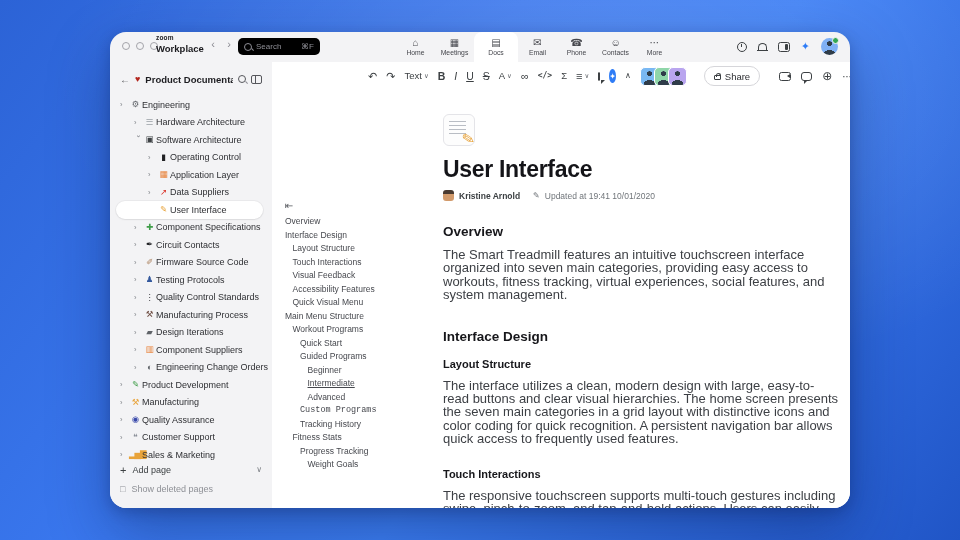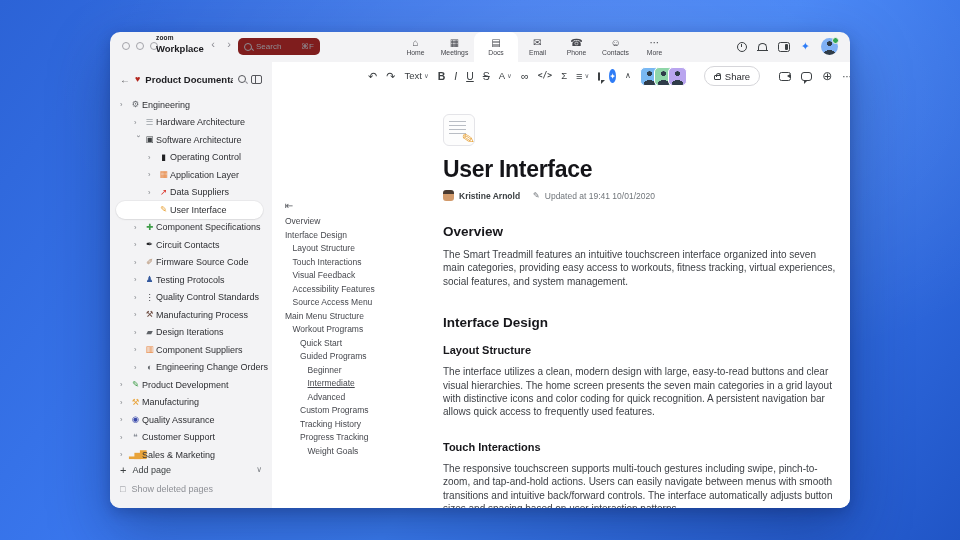--- a/index.html
+++ b/index.html
@@ -1,30 +1,30 @@
 <!DOCTYPE html>
 <html><head>
 <meta charset="utf-8">
 <style>
   html,body{margin:0;padding:0;width:960px;height:540px;overflow:hidden;
     font-family:"Liberation Sans","DejaVu Sans",sans-serif;}
   body{background:
     radial-gradient(900px 500px at 62% 16%, rgba(255,255,255,.16), rgba(255,255,255,0) 60%),
     linear-gradient(128deg,#2c63d6 0%,#3a78ef 38%,#3d80f6 58%,#2b64d8 85%,#2055c6 100%);}
   .window{position:absolute;left:110px;top:32px;width:740px;height:476px;background:#f3f3f5;
-    border-radius:10px;box-shadow:0 24px 60px rgba(8,25,80,.38),0 4px 14px rgba(8,25,80,.25);overflow:hidden;}
+    border-radius:16px;box-shadow:0 24px 60px rgba(8,25,80,.38),0 4px 14px rgba(8,25,80,.25);overflow:hidden;}
   
   .titlebar{position:absolute;left:0;top:0;right:0;height:30px;}
   .tl-group{position:absolute;left:12px;top:10px;display:flex;gap:6px;}
   .tl{width:8px;height:8px;border-radius:50%;border:1.4px solid #a3a3a9;box-sizing:border-box;}
   .brand{position:absolute;left:46px;top:3px;line-height:1;color:#1a1a1e;}
   .brand .b1{font-size:6.5px;font-weight:700;letter-spacing:.2px;}
   .brand .b2{font-size:9.5px;font-weight:700;margin-top:2px;}
   .nav-chev{position:absolute;top:6px;font-size:11px;color:#8a8a92;width:14px;text-align:center;cursor:default;}
-  .search-pill{position:absolute;left:128px;top:6px;width:82px;height:17px;background:#7f1d1d;border-radius:5px;
+  .search-pill{position:absolute;left:128px;top:6px;width:82px;height:17px;background:#000000;border-radius:5px;
     display:flex;align-items:center;padding:0 6px;gap:4px;font-size:8px;color:#8e8e95;box-sizing:border-box;}
   .search-pill .sp-ph{flex:1;}
   .i-search{width:6px;height:6px;border:1.2px solid #8e8e95;border-radius:50%;position:relative;flex:none;}
   .i-search::after{content:"";position:absolute;width:3px;height:1.2px;background:#8e8e95;
     transform:rotate(45deg);right:-2.5px;bottom:-1px;}
   .tabs{position:absolute;left:286px;top:0;height:30px;display:flex;align-items:flex-end;}
   .tab{width:39px;height:30px;display:flex;flex-direction:column;align-items:center;justify-content:center;
     gap:1px;color:#45464c;}
   .tab .tab-ic{font-size:10px;line-height:10px;}
   .tab .tab-lb{font-size:6.8px;}
@@ -107,21 +107,21 @@
   h1.doc-title{margin:10px 0 0;font-size:23px;letter-spacing:-.3px;color:#141418;}
   .byline{display:flex;align-items:center;gap:5px;margin-top:7px;font-size:8.5px;color:#70757a;}
   .byline .b-av{width:11px;height:11px;border-radius:3px;
     background:linear-gradient(180deg,#4a3a30 0 35%,#d29a6b 35%);}
   .byline .b-name{font-weight:700;color:#3c4043;}
   .byline .b-edit{font-size:8px;margin-left:8px;}
   .docsec h2{font-size:13.5px;margin:27px 0 0;color:#17171b;}
   .docsec h2:first-child{margin-top:23px;}
   .docsec h3{margin:22px 0 0;font-size:11px;color:#17171b;}
   .docsec h2 + h3{margin-top:14px;}
-  .docsec p{margin:9px 0 0;font-size:10px;line-height:13.4px;color:#3c3f44;}
+  .docsec p{margin:9px 0 0;font-size:13px;line-height:13.4px;color:#3c3f44;}
 </style>
 </head>
 <body>
 
 <div class="window">
 
   <div class="titlebar">
     <div class="tl-group">
       <span class="tl"></span>
       <span class="tl"></span>
@@ -357,30 +357,31 @@
 
     <div class="outline">
       <div class="o-collapse">⇤</div>
       <div class="o-list">
           <div class="o-item" style="padding-left: 0px;">Overview</div>
           <div class="o-item" style="padding-left: 0px;">Interface Design</div>
           <div class="o-item" style="padding-left: 7.5px;">Layout Structure</div>
           <div class="o-item" style="padding-left: 7.5px;">Touch Interactions</div>
           <div class="o-item" style="padding-left: 7.5px;">Visual Feedback</div>
           <div class="o-item" style="padding-left: 7.5px;">Accessibility Features</div>
-          <div class="o-item" style="padding-left: 7.5px;">Source Access Menu</div>
+          <div class="o-item" style="padding-left: 7.5px;">Quick Visual Menu</div>
           <div class="o-item" style="padding-left: 0px;">Main Menu Structure</div>
           <div class="o-item" style="padding-left: 7.5px;">Workout Programs</div>
           <div class="o-item" style="padding-left: 15px;">Quick Start</div>
           <div class="o-item" style="padding-left: 15px;">Guided Programs</div>
           <div class="o-item" style="padding-left: 22.5px;">Beginner</div>
           <div class="o-item" style="padding-left: 22.5px; text-decoration: underline;">Intermediate</div>
           <div class="o-item" style="padding-left: 22.5px;">Advanced</div>
-          <div class="o-item" style="padding-left: 15px;">Custom Programs</div>
+          <div class="o-item" style="padding-left: 15px; font-family: Liberation Mono, monospace;">Custom Programs</div>
           <div class="o-item" style="padding-left: 15px;">Tracking History</div>
+          <div class="o-item" style="padding-left: 7.5px;">Fitness Stats</div>
           <div class="o-item" style="padding-left: 15px;">Progress Tracking</div>
           <div class="o-item" style="padding-left: 22.5px;">Weight Goals</div>
         </div>
     </div>
 
     <div class="docbody">
       <div class="doc-icon">
         <span class="pencil">✎</span>
       </div>
       <h1 class="doc-title">User Interface</h1>

